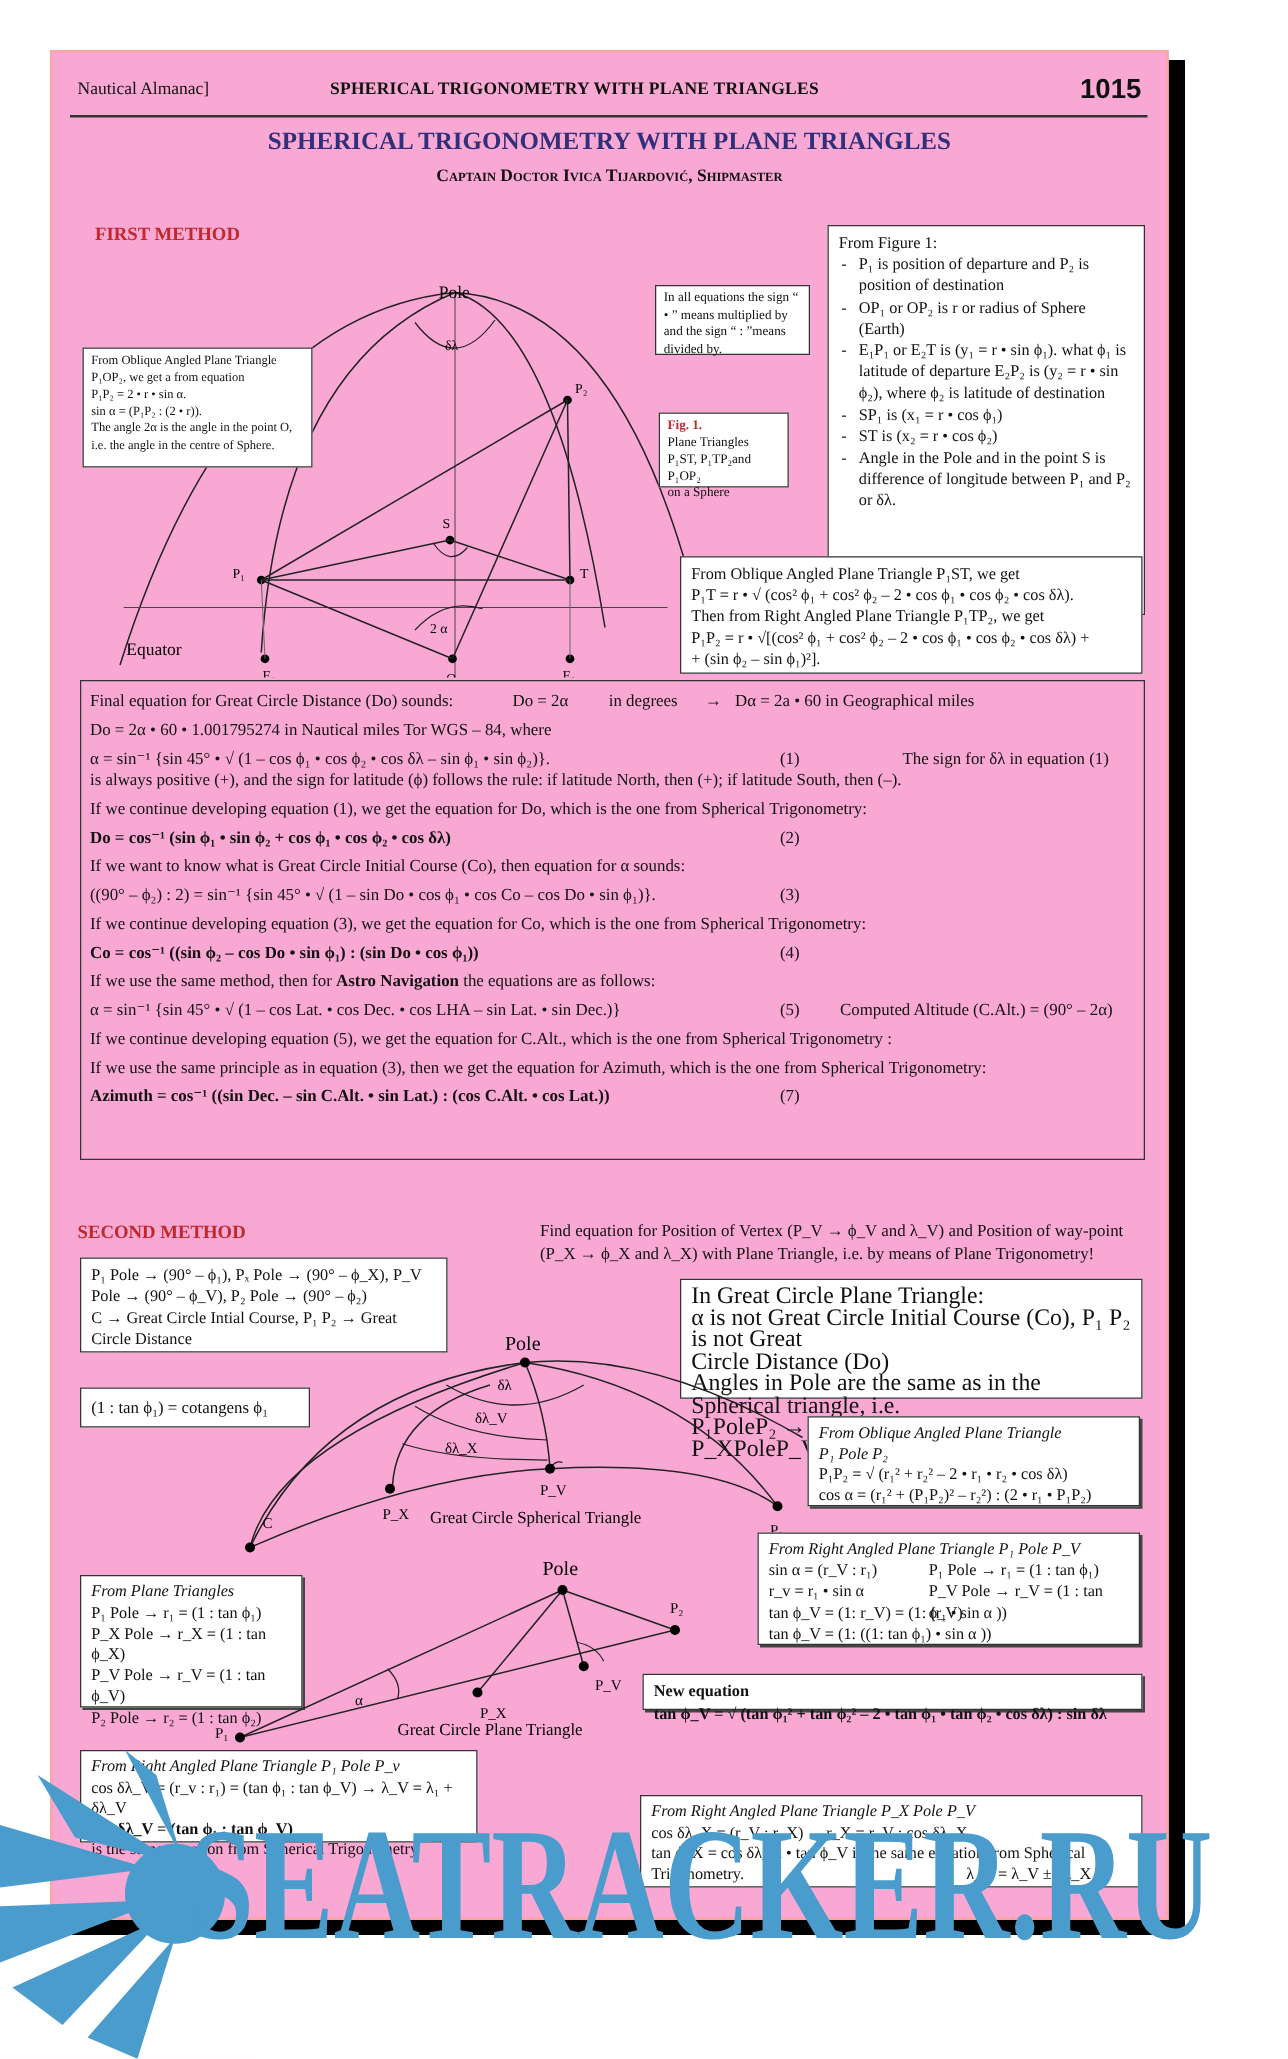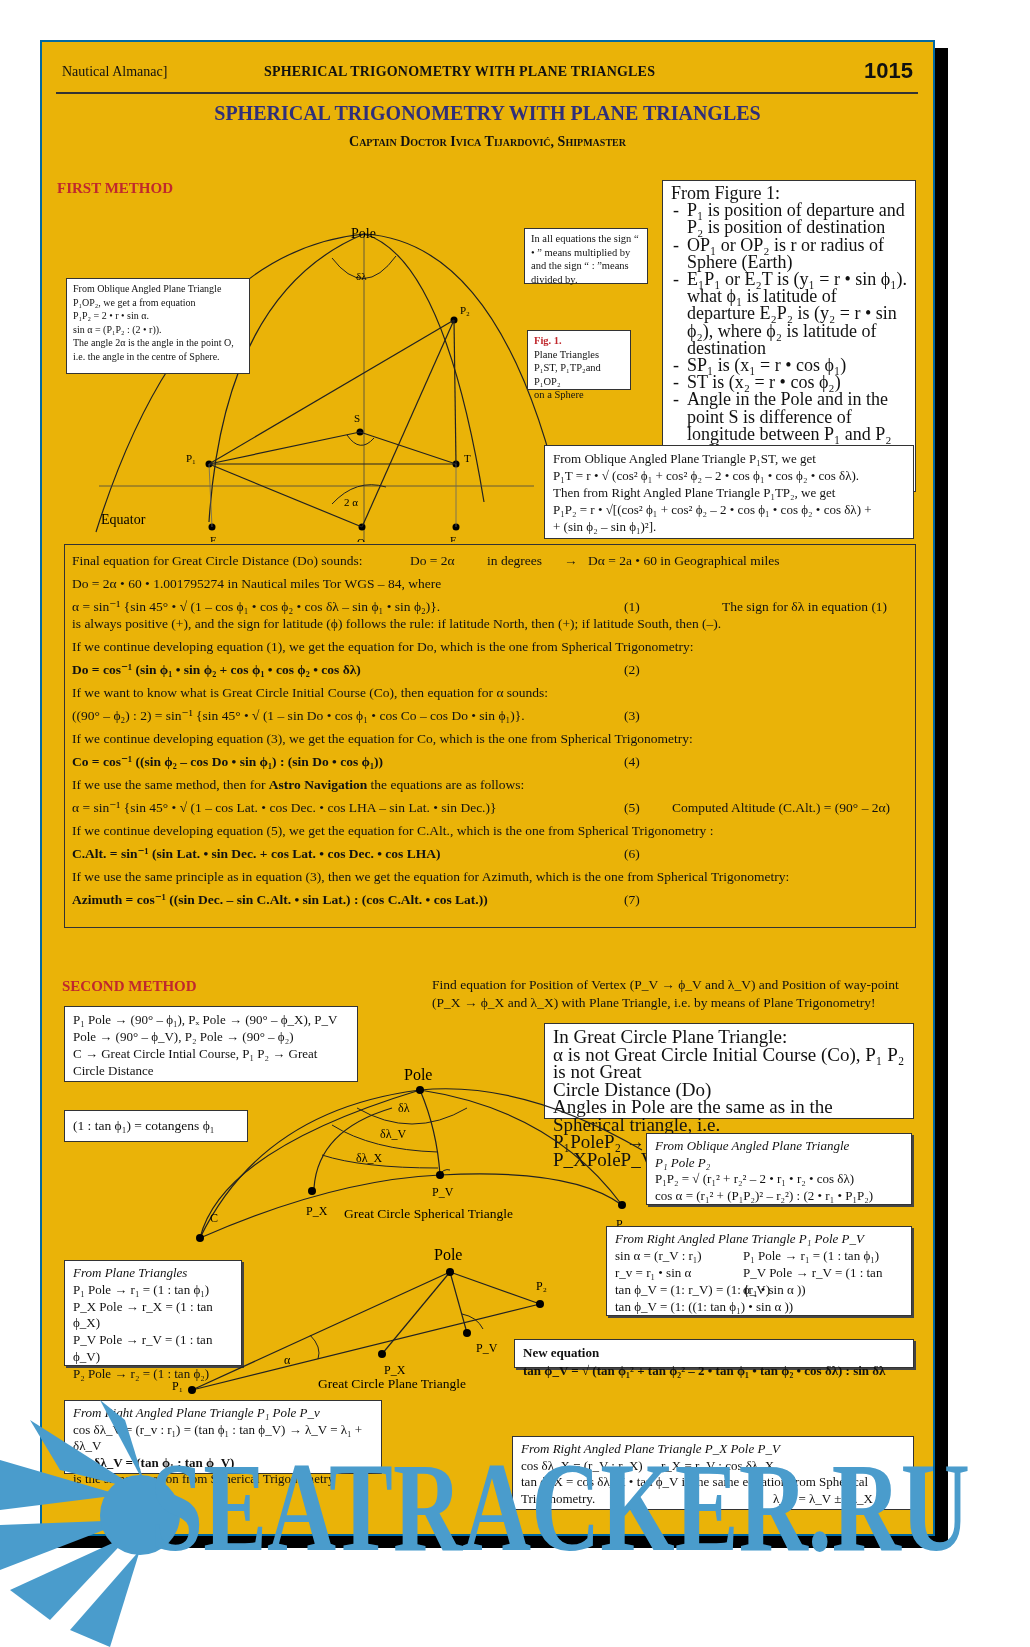--- a/index.html
+++ b/index.html
@@ -1,19 +1,19 @@
 <!DOCTYPE html>
 <html><head>
 <meta charset="utf-8">
 <style>
   * { box-sizing: border-box; margin: 0; padding: 0; }
   html, body { width: 1030px; height: 1647px; background: #ffffff; overflow: hidden; }
   body { position: relative; font-family: "Liberation Serif", "DejaVu Serif", serif; color: #111; }
   .shadow { position: absolute; left: 48px; top: 48px; width: 900px; height: 1500px; background: #000; }
-  .page { position: absolute; left: 40px; top: 40px; width: 895px; height: 1496px; background: #eab308; border: 2px solid #0369a1; }
+  .page { position: absolute; left: 40px; top: 40px; width: 895px; height: 1496px; background: #f9a8d4; border: 2px solid #fca5a5; }
   .abs { position: absolute; }
   .hdr-left { left: 20px; top: 22px; font-size: 14px; }
   .hdr-center { left: 222px; top: 22px; font-size: 14px; font-weight: bold; letter-spacing: 0.2px; }
   .hdr-num { right: 20px; top: 16px; font-size: 22px; font-weight: bold; font-family: "Liberation Sans", sans-serif; margin-left: 36px; }
   .hdr-rule { left: 14px; top: 50px; width: 862px; height: 0; border-top: 2px solid #333; }
   .title { left: 0; width: 891px; top: 60px; text-align: center; font-size: 20px; font-weight: bold; color: #2f2f7a; }
   .author { left: 0; width: 891px; top: 92px; text-align: center; font-size: 14px; font-weight: bold; font-variant: small-caps; }
   .section { font-size: 15px; font-weight: bold; color: #c0282d; }
   .box { position: absolute; border: 1px solid #333; background: #fff; padding: 4px 8px; font-size: 13.5px; line-height: 17.5px; }
   .box.small { font-size: 10.5px; line-height: 13.5px; padding: 3px 6px; margin-top: 36px; }
@@ -38,21 +38,21 @@
 <div class="page">
 
   <div class="abs hdr-left">Nautical Almanac]</div>
   <div class="abs hdr-center">SPHERICAL TRIGONOMETRY WITH PLANE TRIANGLES</div>
   <div class="abs hdr-num">1015</div>
   <div class="abs hdr-rule"></div>
 
   <div class="abs title">SPHERICAL TRIGONOMETRY WITH PLANE TRIANGLES</div>
   <div class="abs author">Captain Doctor Ivica Tijardović, Shipmaster</div>
 
-  <div class="abs section" style="left:15px; top:138px;">FIRST METHOD</div>
+  <div class="abs section" style="left:34px; top:138px;">FIRST METHOD</div>
 
   <svg class="abs" style="left:22px; top:140px;" width="520" height="360" viewBox="0 0 520 360">
 
     <path d="M 32 350 Q 120 70 300 52 Q 440 60 500 330" fill="none" stroke="#222" stroke-width="1.2"></path>
 
     <path d="M 145 340 Q 160 110 300 52 Q 380 75 420 320" fill="none" stroke="#222" stroke-width="1.2"></path>
 
     <line x1="300" y1="52" x2="300" y2="360" stroke="#444" stroke-width="0.8"></line>
 
     <line x1="35" y1="304" x2="470" y2="304" stroke="#444" stroke-width="0.8"></line>
@@ -104,21 +104,21 @@
 
   <div class="box small" style="left:482px; top:150px; width:124px; height:56px;">In all equations the sign “ • ” means multiplied by and the sign “ : ”means divided by.</div>
 
   <div class="box small" style="left:485px; top:252px; width:104px; height:60px;">
     <div class="red">Fig. 1.</div>
     <div>Plane Triangles</div>
     <div>P₁ST, P₁TP₂and P₁OP₂</div>
     <div>on a Sphere</div>
   </div>
 
-  <div class="box" style="left:620px; top:138px; width:254px; height:312px; font-size:18px; line-height:17.2px;">
+  <div class="box" style="left:620px; top:138px; width:254px; height:312px; font-size:13px; line-height:17.2px;">
     <div>From Figure 1:</div>
     <ul class="dash">
       <li>P₁ is position of departure and P₂ is position of destination</li>
       <li>OP₁ or OP₂ is r or radius of Sphere (Earth)</li>
       <li>E₁P₁ or E₂T is (y₁ = r • sin ϕ₁). what ϕ₁ is latitude of departure E₂P₂ is (y₂ = r • sin ϕ₂), where ϕ₂ is latitude of destination</li>
       <li>SP₁ is (x₁ = r • cos ϕ₁)</li>
       <li>ST is (x₂ = r • cos ϕ₂)</li>
       <li>Angle in the Pole and in the point S is difference of longitude between P₁ and P₂ or δλ.</li>
     </ul>
   </div>
@@ -163,24 +163,20 @@
     </div>
     <div class="eqline">
       <span>If we use the same method, then for </span><b>Astro Navigation</b><span> the equations are as follows:</span>
     </div>
     <div class="eqline">
       <span>α = sin⁻¹ {sin 45° • √ (1 – cos Lat. • cos Dec. • cos LHA – sin Lat. • sin Dec.)}</span>
       <span class="num">(5)</span>
       <span class="right" style="left:600px;">Computed Altitude (C.Alt.) = (90° – 2α)</span>
     </div>
     <div class="eqline">If we continue developing equation (5), we get the equation for C.Alt., which is the one from Spherical Trigonometry :</div>
-    <div class="eqline b">
-      <span>C.Alt. = sin⁻¹ (sin Lat. • sin Dec. + cos Lat. • cos Dec. • cos LHA)</span>
-      <span class="num" style="font-weight:normal;">(6)</span>
-    </div>
     <div class="eqline">If we use the same principle as in equation (3), then we get the equation for Azimuth, which is the one from Spherical Trigonometry:</div>
     <div class="eqline b">
       <span>Azimuth = cos⁻¹ ((sin Dec. – sin C.Alt. • sin Lat.) : (cos C.Alt. • cos Lat.))</span>
       <span class="num" style="font-weight:normal;">(7)</span>
     </div>
   </div>
 
   <div class="abs section" style="left:20px; top:936px;">SECOND METHOD</div>
   <div class="abs" style="left:390px; top:934px; font-size:13.5px; line-height:18px;">
     <div>Find equation for Position of Vertex (P_V → ϕ_V and λ_V) and Position of way-point</div>

